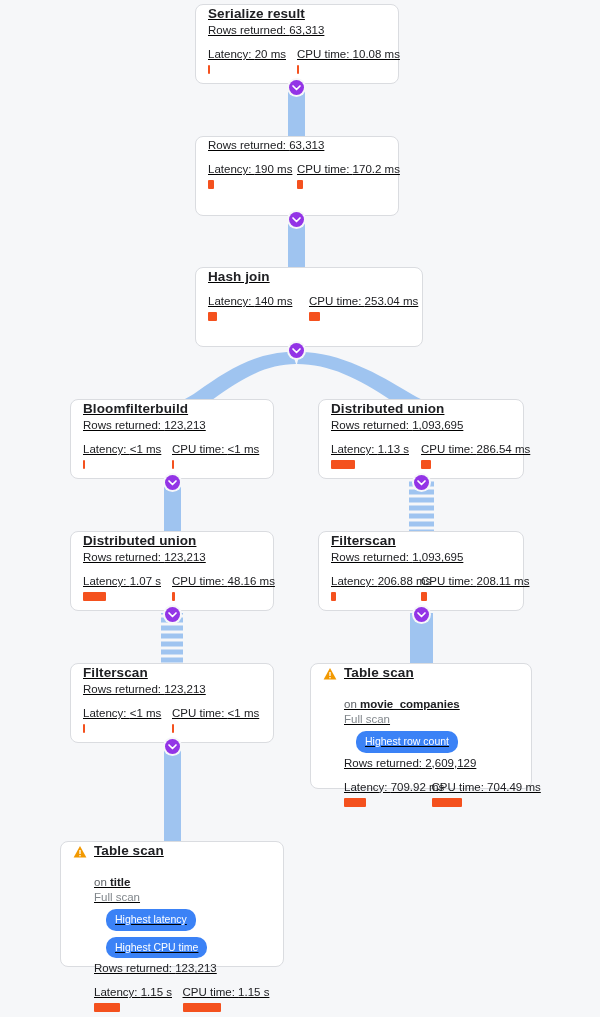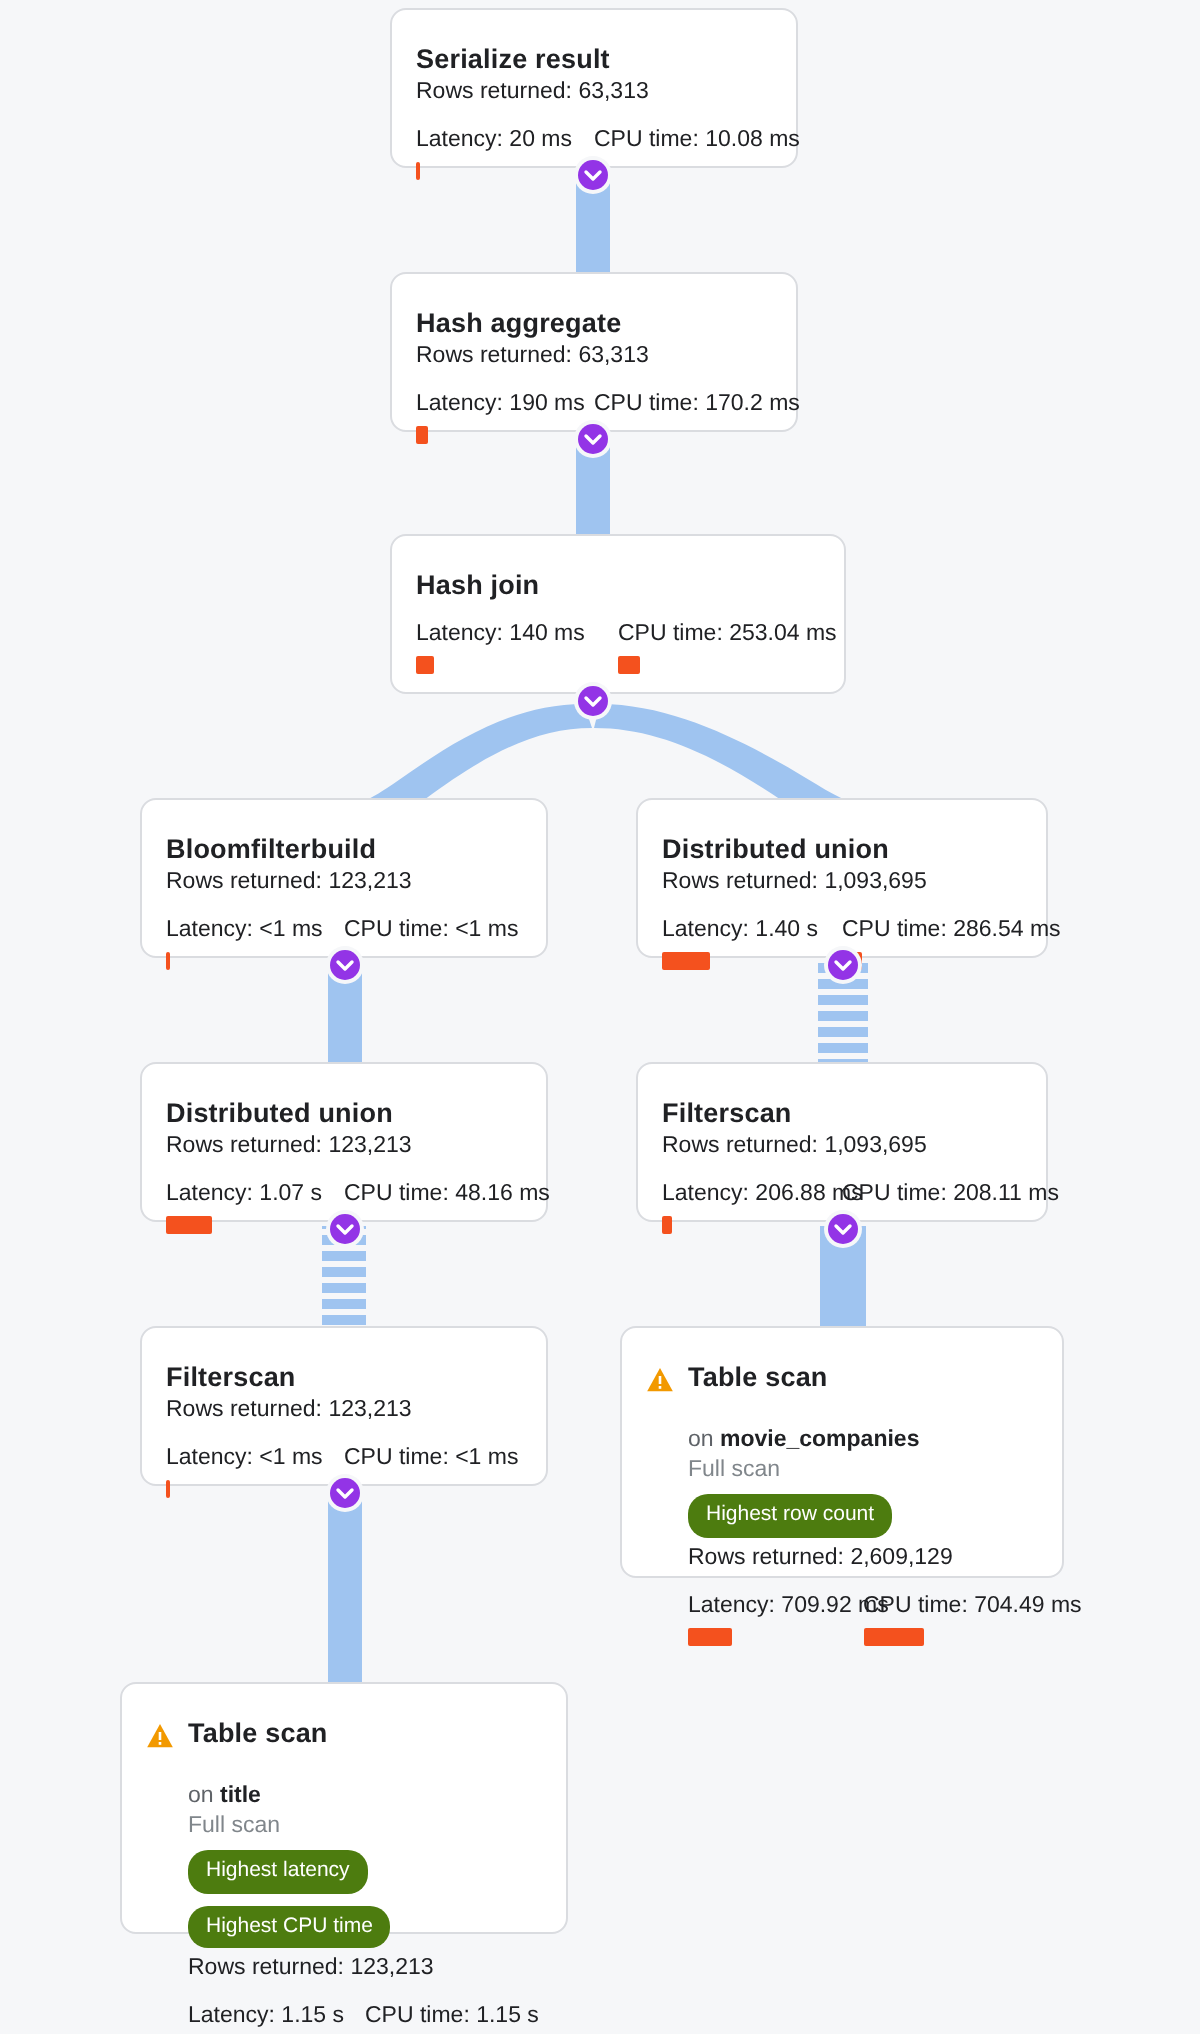--- a/index.html
+++ b/index.html
@@ -27,21 +27,22 @@
     z-index: 1;
   }
   
   .node {
     position: absolute;
     background: #ffffff;
     border: 1px solid #dadce0;
     border-radius: 8px;
     box-sizing: border-box;
     z-index: 3;
-    padding: 16px 12px 12px 12px;
+    padding: 0 12px 12px 12px;
+    text-decoration: underline;
   }
   .node-head {
     display: flex;
     align-items: flex-start;
     gap: 7px;
   }
   .warn-icon {
     flex: 0 0 auto;
     width: 14px;
     height: 14px;
@@ -71,27 +72,28 @@
     color: #80868b;
     line-height: 15px;
   }
   .badges {
     display: flex;
     gap: 6px;
     margin: 4px 0 3px 0;
     flex-wrap: wrap;
   }
   .badge {
-    background: #4d7c0f;
+    background: #3b82f6;
     color: #ffffff;
     font-size: 10.5px;
     line-height: 1;
     padding: 5px 9px 6px 9px;
     border-radius: 10px;
     white-space: nowrap;
+    margin-left: 12px;
   }
   .rows-line {
     font-size: 11.5px;
     color: #202124;
     line-height: 15px;
     margin-top: 1px;
   }
   .metrics {
     display: flex;
     margin-top: 9px;
@@ -212,23 +214,20 @@
         </div>
         <div class="metric">
           <div class="metric-label"><span>CPU time: </span><span>10.08 ms</span></div>
           <div class="metric-bar" style="width:2px;"></div>
         </div>
       </div>
     </div>
   </div>
 
   <div class="node" style="left:195px; top:136px; width:204px; height:80px;">
-    <div class="node-head">
-      <div class="node-title">Hash aggregate</div>
-    </div>
     <div class="node-body">
       <div class="rows-line"><span>Rows returned: </span><span>63,313</span></div>
       <div class="metrics">
         <div class="metric">
           <div class="metric-label"><span>Latency: </span><span>190 ms</span></div>
           <div class="metric-bar" style="width:6px;"></div>
         </div>
         <div class="metric">
           <div class="metric-label"><span>CPU time: </span><span>170.2 ms</span></div>
           <div class="metric-bar" style="width:6px;"></div>
@@ -275,21 +274,21 @@
   </div>
 
   <div class="node" style="left:318px; top:399px; width:206px; height:80px;">
     <div class="node-head">
       <div class="node-title">Distributed union</div>
     </div>
     <div class="node-body">
       <div class="rows-line"><span>Rows returned: </span><span>1,093,695</span></div>
       <div class="metrics">
         <div class="metric">
-          <div class="metric-label"><span>Latency: </span><span>1.40 s</span></div>
+          <div class="metric-label"><span>Latency: </span><span>1.13 s</span></div>
           <div class="metric-bar" style="width:24px;"></div>
         </div>
         <div class="metric">
           <div class="metric-label"><span>CPU time: </span><span>286.54 ms</span></div>
           <div class="metric-bar" style="width:10px;"></div>
         </div>
       </div>
     </div>
   </div>
 

